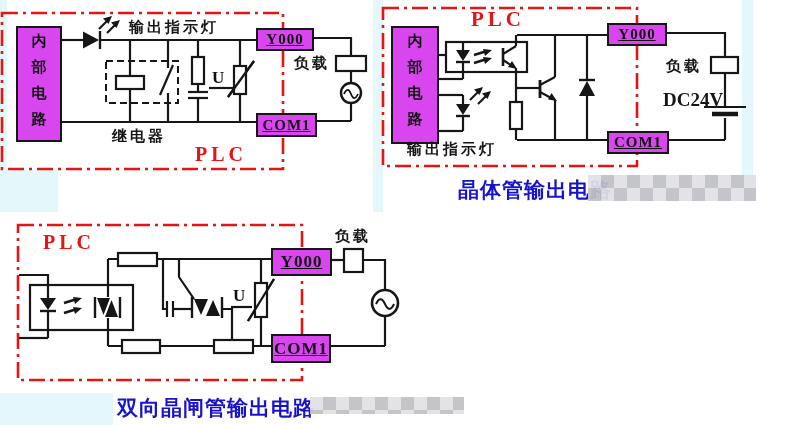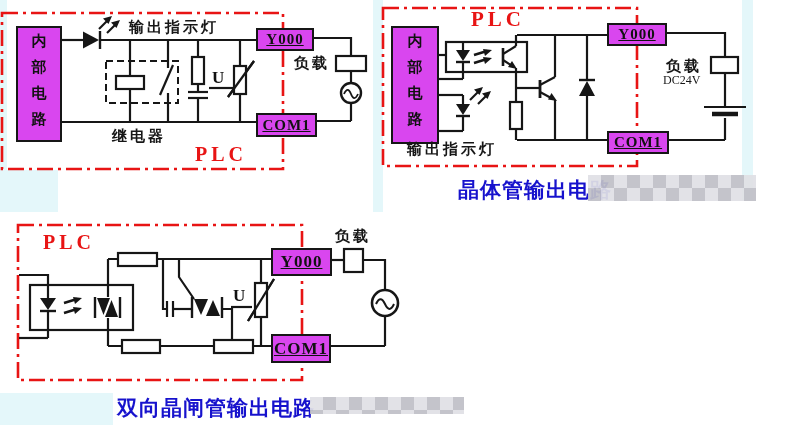--- a/index.html
+++ b/index.html
@@ -210,21 +210,21 @@
   <div class="lbl cn" style="left:294px;top:54px">负载</div>
   <div class="plc" style="left:195px;top:143px">PLC</div>
 
   <div class="innerbox" style="left:391px;top:26px;width:44px;height:114px">
     <div class="stack">内部电路</div>
   </div>
   <div class="lbl cn" style="left:407px;top:140px">输出指示灯</div>
   <div class="termbox" style="left:607px;top:23px;width:56px;height:19px">Y000</div>
   <div class="termbox" style="left:607px;top:131px;width:58px;height:19px">COM1</div>
   <div class="lbl cn" style="left:666px;top:57px">负载</div>
-  <div class="lbl" style="left:663px;top:73px;font-size:12px;font-weight:400">DC24V</div>
+  <div class="lbl" style="left:663px;top:89px;font-size:19px;font-weight:700">DC24V</div>
   <div class="plc" style="left:471px;top:7px;font-size:21px">PLC</div>
   <div class="caption" style="left:458px;top:176px">晶体管输出电路</div>
   <div class="mosaic" style="left:588px;top:175px;width:168px;height:26px"></div>
 
   <div class="plc" style="left:43px;top:231px">PLC</div>
   <div class="ulabel" style="left:233px;top:286px">U</div>
   <div class="termbox" style="left:271px;top:248px;width:57px;height:24px;font-size:17px">Y000</div>
   <div class="termbox" style="left:271px;top:334px;width:56px;height:25px;font-size:17px">COM1</div>
   <div class="lbl cn" style="left:335px;top:227px">负载</div>
   <div class="caption" style="left:117px;top:394px">双向晶闸管输出电路</div>

